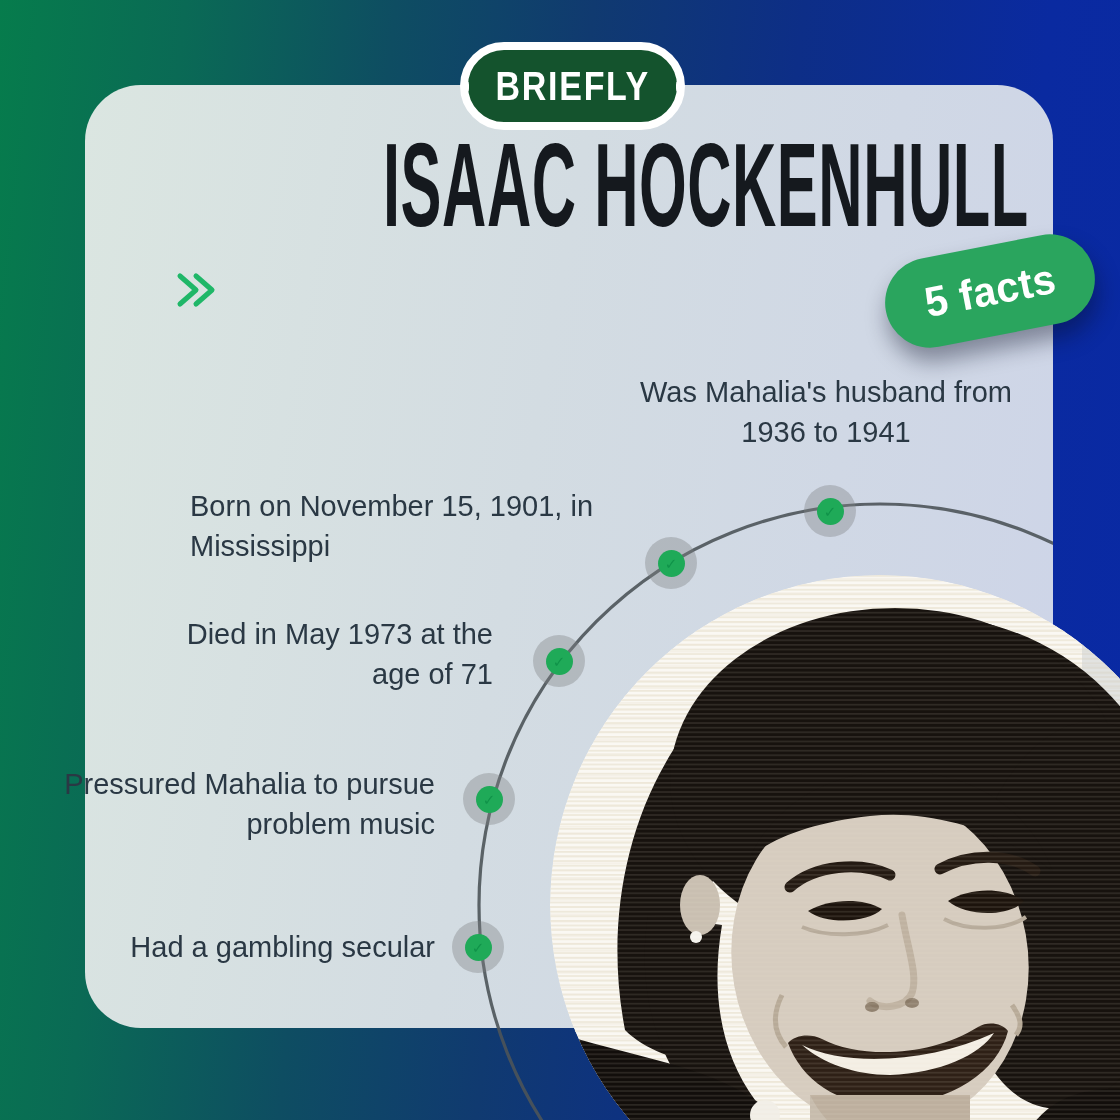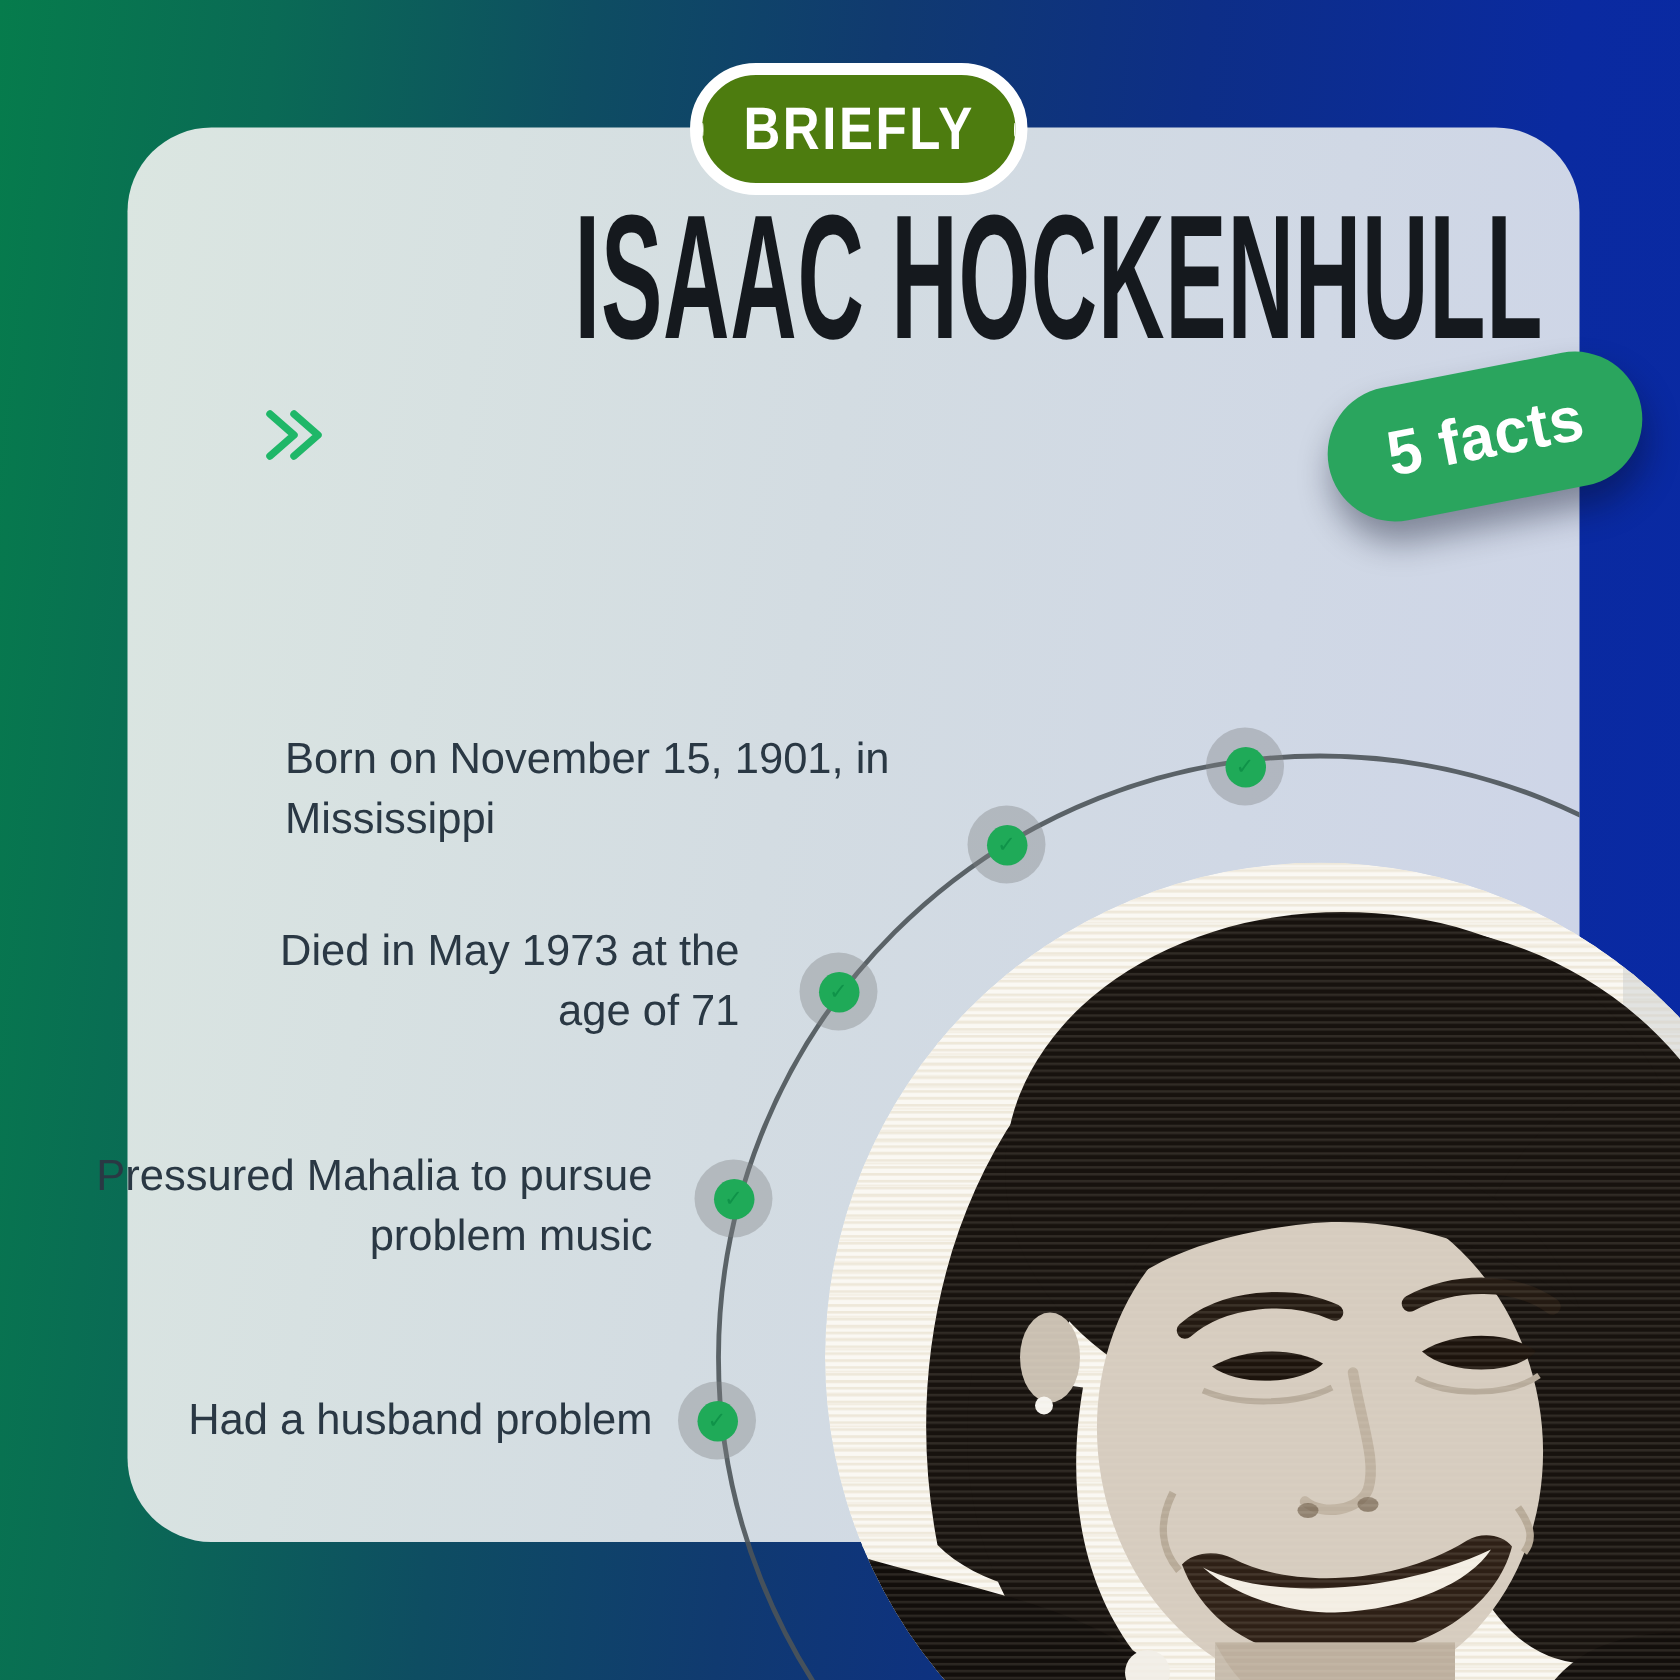--- a/index.html
+++ b/index.html
@@ -30,21 +30,21 @@
   .f1{left:626px;top:372px;width:400px;text-align:center;}
   .f2{left:190px;top:486px;width:450px;text-align:left;}
   .f3{left:163px;top:614px;width:330px;text-align:right;}
   .f4{left:35px;top:764px;width:400px;text-align:right;}
   .f5{left:85px;top:927px;width:350px;text-align:right;}
 
   .photo{position:absolute;left:550px;top:575px;width:660px;height:660px;border-radius:50%;
     overflow:hidden;z-index:5;}
 
   .brand-badge{position:absolute;left:460px;top:42px;width:225px;height:88px;z-index:6;
-    box-sizing:border-box;border:8px solid #ffffff;border-radius:44px;background:#4d7c0f;
+    box-sizing:border-box;border:8px solid #ffffff;border-radius:44px;background:#14532d;
     display:flex;align-items:center;justify-content:center;gap:13px;}
   .brand-badge .bdot{width:9px;height:9px;border-radius:50%;background:#ffffff;}
   .brand-badge .blabel{color:#ffffff;font-weight:700;font-size:40px;letter-spacing:2px;
     display:inline-block;transform:scaleX(.85);transform-origin:center;}
 
   .title{position:absolute;left:85px;top:126px;width:968px;margin:0;z-index:6;
     text-align:right;font-size:118px;line-height:118px;font-weight:700;color:#15191e;white-space:nowrap;}
   .title span{display:inline-block;transform:scaleX(.52);transform-origin:center;letter-spacing:1px;}
 
   .arrow{position:absolute;left:112px;top:272px;z-index:6;}
@@ -90,24 +90,25 @@
       <div class="core">
         <span>✓</span>
       </div>
     </div>
   <div class="dot d5">
       <div class="core">
         <span>✓</span>
       </div>
     </div>
 
+  <div class="fact f1">Was Mahalia's husband from 1936 to 1941</div>
   <div class="fact f2">Born on November 15, 1901, in Mississippi</div>
   <div class="fact f3">Died in May 1973 at the age of 71</div>
   <div class="fact f4">Pressured Mahalia to pursue problem music</div>
-  <div class="fact f5">Had a husband problem</div>
+  <div class="fact f5">Had a gambling secular</div>
 
   <div class="photo">
     <svg width="660" height="660" viewBox="0 0 660 660">
       <defs>
         <clipPath id="pc">
             <circle cx="330" cy="330" r="330"></circle>
           </clipPath>
         <pattern id="scan" width="10" height="4.6" patternUnits="userSpaceOnUse">
           <rect width="10" height="1.7" y="0" fill="#e7dfcd"></rect>
         </pattern>

